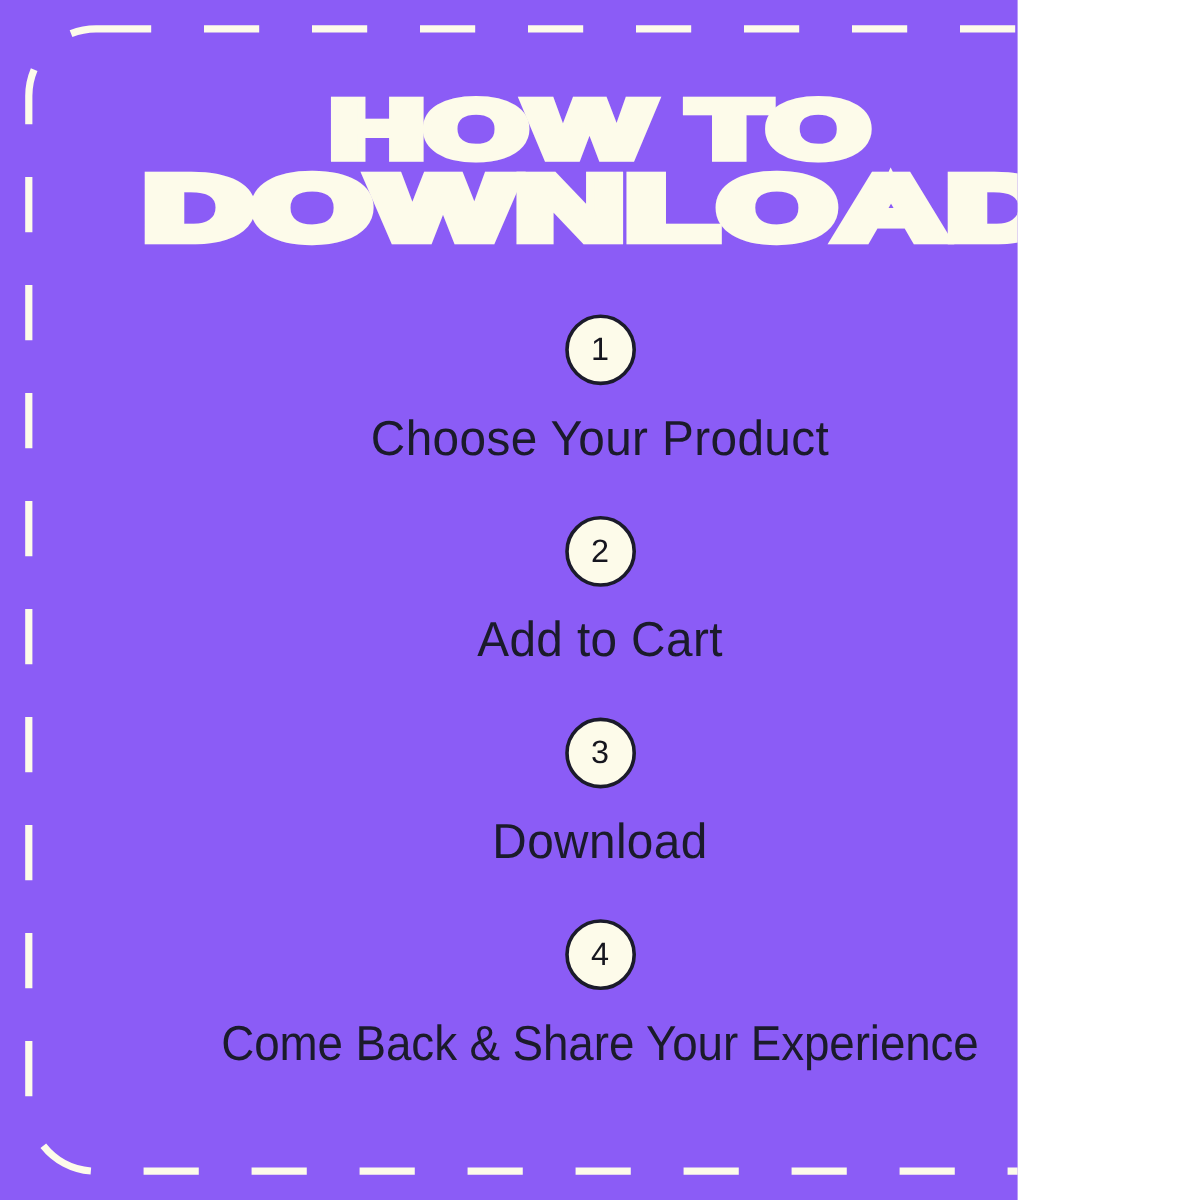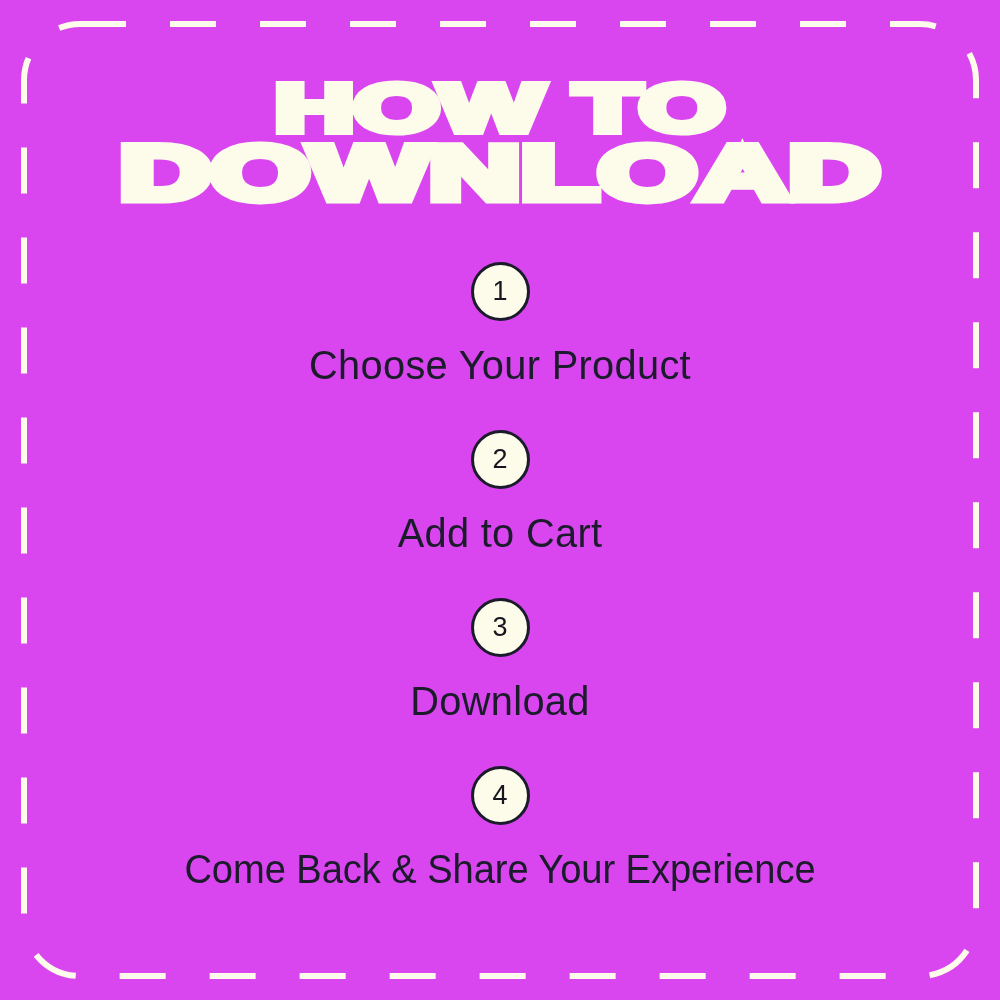--- a/index.html
+++ b/index.html
@@ -4,24 +4,24 @@
 <title>How To Download</title>
 <style>
   html, body {
     margin: 0;
     padding: 0;
     background: #ffffff;
   }
 
   #poster {
     position: relative;
-    width: 1000px;
+    width: 848px;
     height: 1000px;
     overflow: hidden;
-    background: #d946ef;
+    background: #8b5cf6;
     font-family: "Liberation Sans", "DejaVu Sans", sans-serif;
     -webkit-font-smoothing: antialiased;
   }
 
   
   #dashed-frame {
     position: absolute;
     left: 0;
     top: 0;
     width: 1000px;

